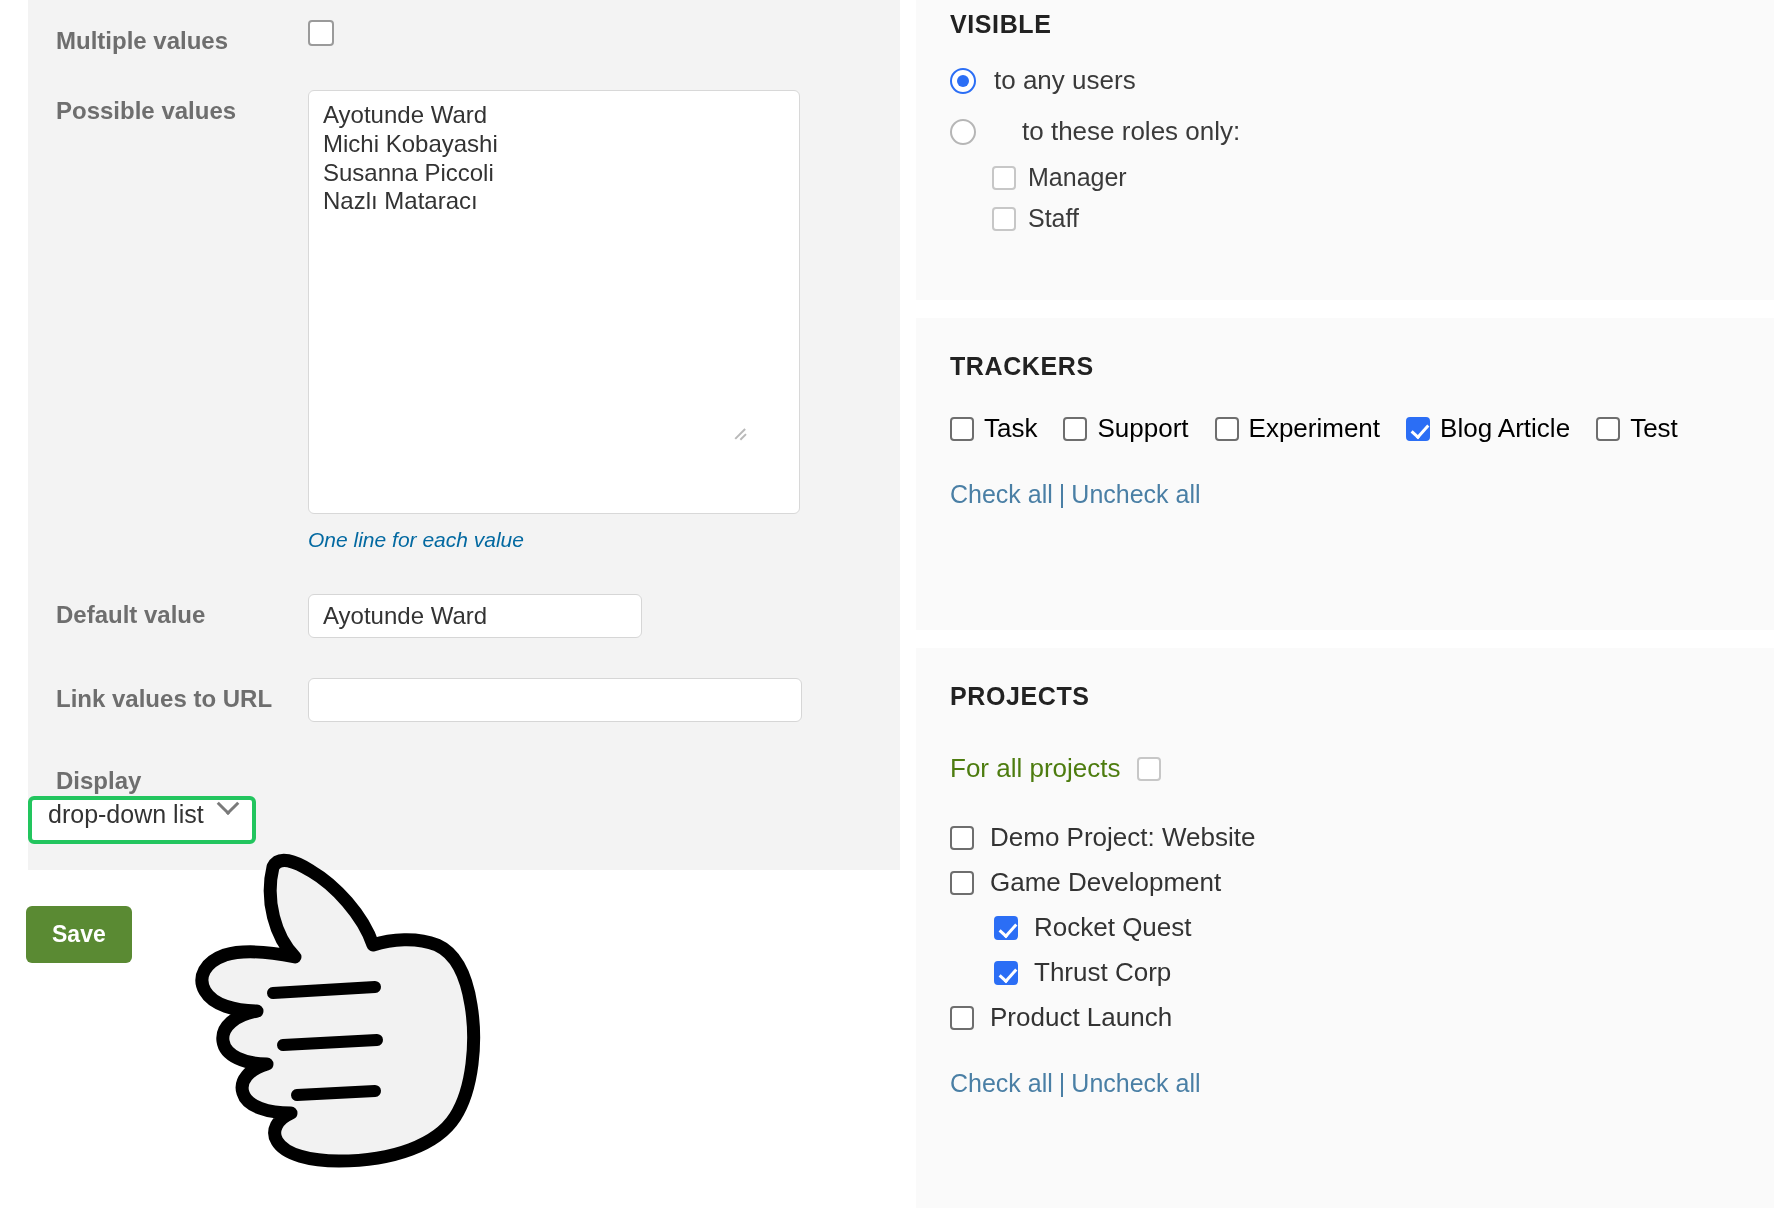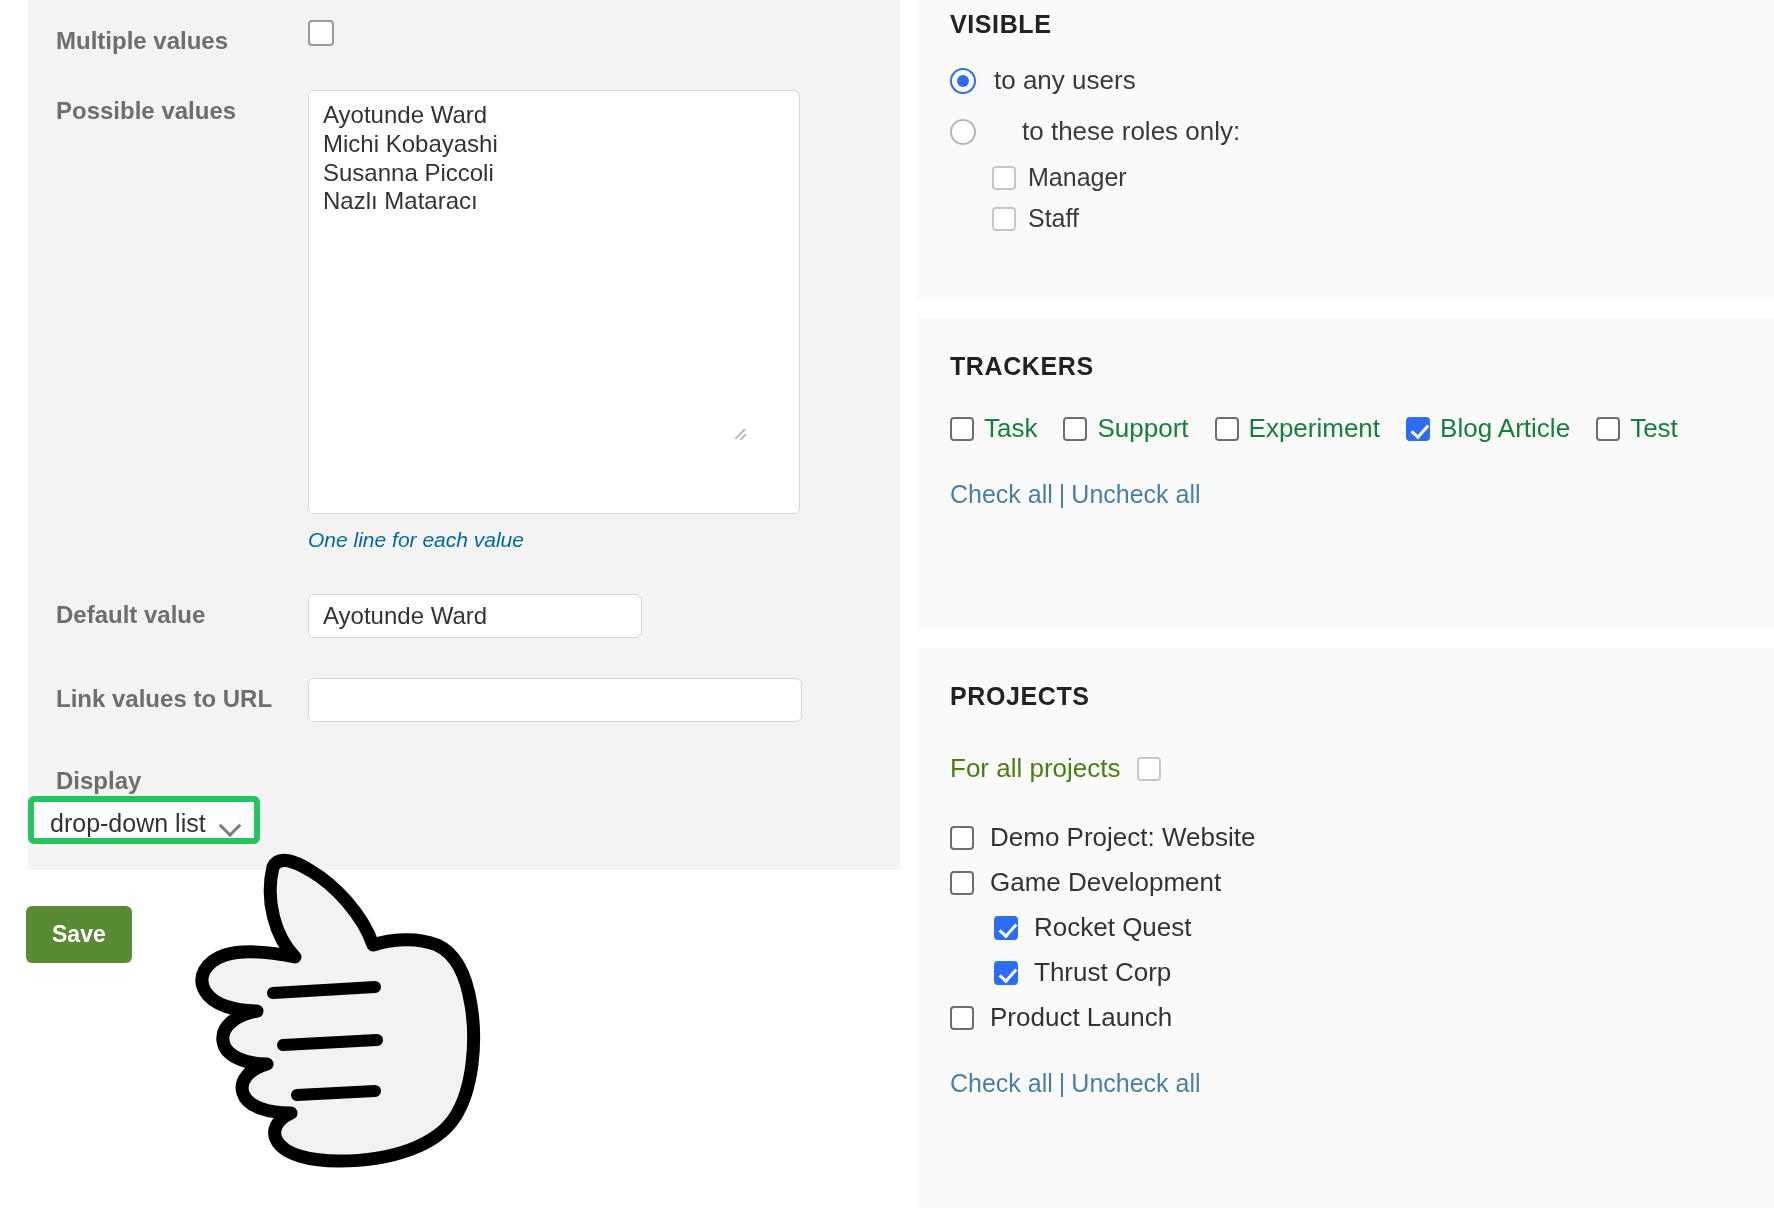--- a/index.html
+++ b/index.html
@@ -79,23 +79,23 @@
     background: #fff;
     padding: 0 14px;
     font-size: 24px;
     color: #333;
     display: flex; align-items: center;
   }
   .input-default { width: 334px; }
   .input-url { width: 494px; }
 
   .select-box {
-    display: inline-flex; align-items: flex-end; gap: 16px;
+    display: inline-flex; align-items: flex-start; gap: 16px;
     height: 48px;
-    border: 6px solid #22c55e;
+    border: 4px solid #22c55e;
     border-radius: 6px;
     background: #fff;
     padding: 0 16px;
     font-size: 25px;
     color: #333;
   }
   .chev {
     display:inline-block; width: 16px; height: 16px;
     border-right: 3px solid #7a7a7a;
     border-bottom: 3px solid #7a7a7a;
@@ -153,21 +153,21 @@
     position:absolute; left:7px; top:2px;
     width:7px; height:14px;
     border-right:3px solid #fff; border-bottom:3px solid #fff;
     transform: rotate(42deg);
   }
   .sub-chk-row { display:flex; align-items:center; gap: 12px; margin: 0 0 12px 42px; }
   .sub-chk-row .t { font-size: 25px; color: #3a3a3a; }
 
   .tracker-row { display:flex; align-items:center; gap: 12px; flex-wrap: wrap; margin-bottom: 36px; }
   .tracker-item { display:flex; align-items:center; gap: 10px; margin-right: 14px; }
-  .tracker-item .t { font-size: 26px; color: #15803d; }
+  .tracker-item .t { font-size: 26px; color: #000000; }
 
   .links { font-size: 25px; color: #4a7fa5; }
   .links a { color: #4a7fa5; text-decoration: none; cursor: pointer; margin-top: 20px; }
   .links .sep { color: #4a7fa5; margin: 0 6px; }
 
   .allproj { display:flex; align-items:center; gap: 16px; margin-bottom: 38px; }
   .allproj .t { font-size: 26px; color: #4d7c0f; }
 
   .proj-row { display:flex; align-items:center; gap: 16px; margin-bottom: 14px; }
   .proj-row .t { font-size: 26px; color: #333; }

